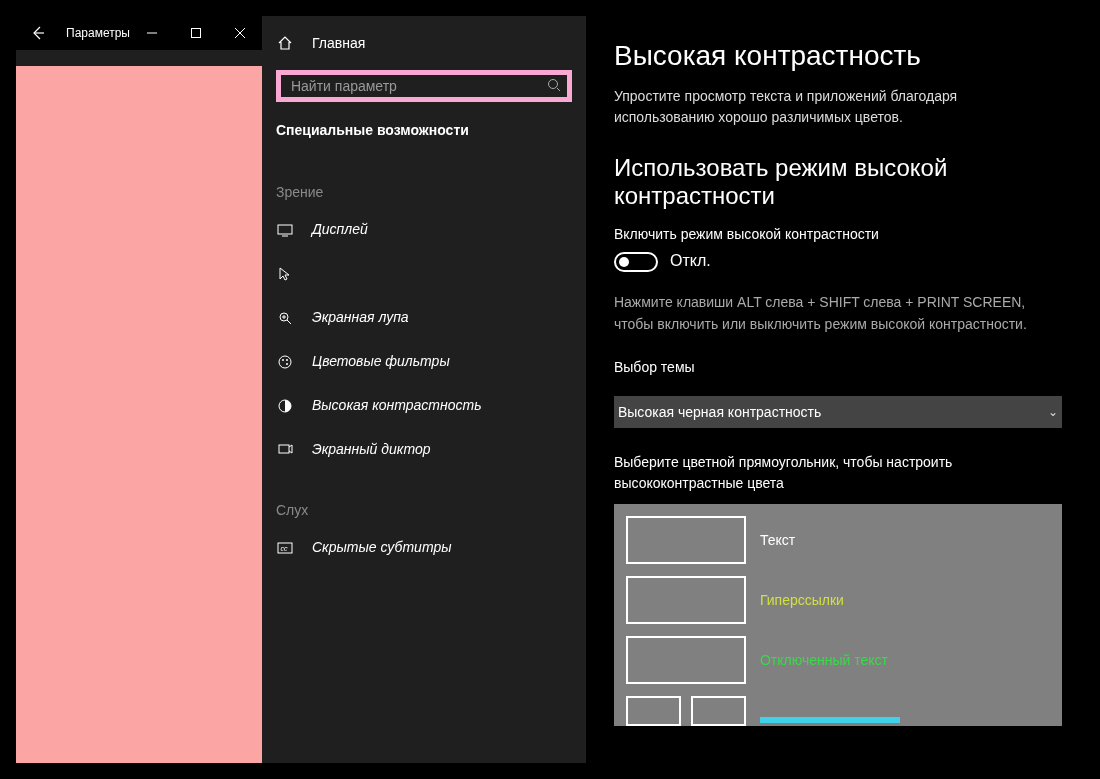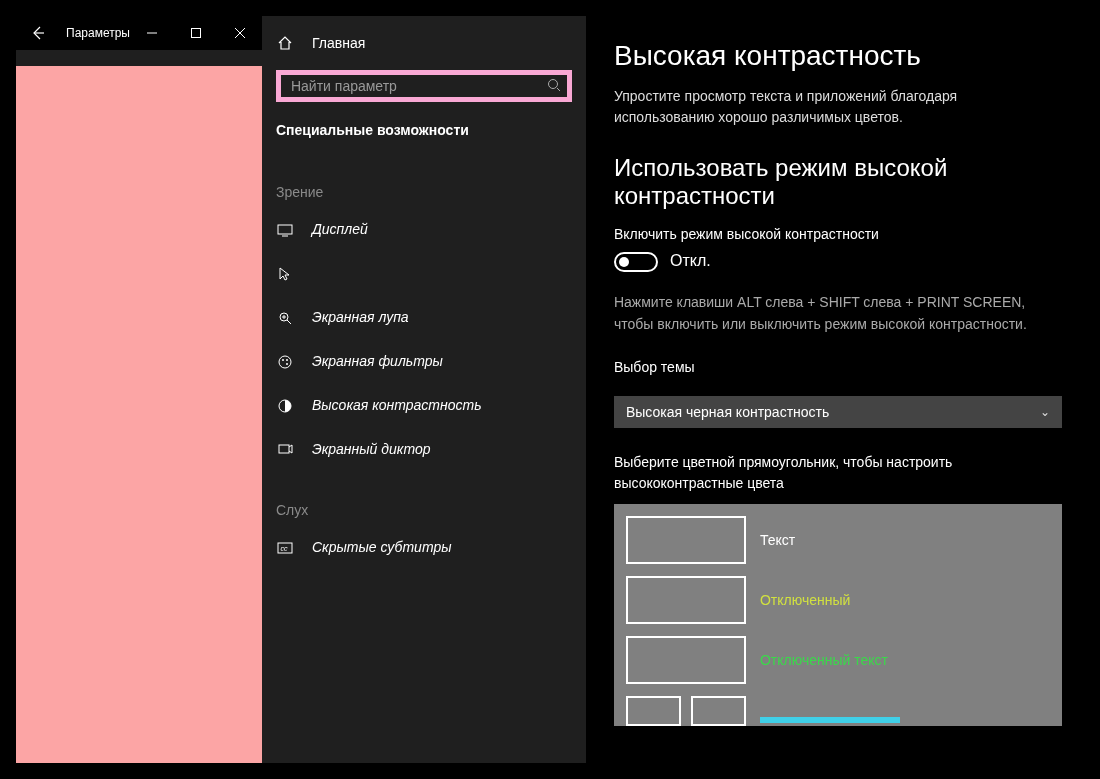--- a/index.html
+++ b/index.html
@@ -175,21 +175,21 @@
 .field-label {
   font-size: 14px;
   margin-bottom: 21px;
 }
 .dropdown {
   width: 448px;
   height: 32px;
   background: #444;
   display: flex;
   align-items: center;
-  padding: 0 12px;
+  padding: 0 4px;
   font-size: 14px;
   color: #fff;
   cursor: pointer;
   margin-bottom: 24px;
 }
 .dropdown span.dd-label { flex: 1; }
 .chev { font-size: 12px; color: #ddd; }
 .customize-label {
   font-size: 14px;
   line-height: 1.5;
@@ -319,21 +319,21 @@
       </div>
       <div class="nav-item">
         <span class="icon">
             <svg width="16" height="16" viewBox="0 0 16 16">
               <circle cx="8" cy="8" r="6" stroke="#fff" fill="none"></circle>
               <circle cx="6" cy="6" r="1" fill="#fff"></circle>
               <circle cx="10" cy="6" r="1" fill="#fff"></circle>
               <circle cx="10" cy="10" r="1" fill="#fff"></circle>
             </svg>
           </span>
-        <span class="label">Экранная фильтры</span>
+        <span class="label">Цветовые фильтры</span>
       </div>
       <div class="nav-item">
         <span class="icon">
             <svg width="16" height="16" viewBox="0 0 16 16">
               <circle cx="8" cy="8" r="6" stroke="#fff" fill="none"></circle>
               <path d="M8 2 A6 6 0 0 1 8 14 Z" fill="#fff"></path>
             </svg>
           </span>
         <span class="label">Высокая контрастность</span>
       </div>
@@ -384,21 +384,21 @@
 
       <div class="customize-label">Выберите цветной прямоугольник, чтобы настроить высококонтрастные цвета</div>
 
       <div class="preview-box">
         <div class="color-row">
           <div class="swatch"></div>
           <span class="color-label c-text">Текст</span>
         </div>
         <div class="color-row">
           <div class="swatch"></div>
-          <span class="color-label c-link">Отключенный</span>
+          <span class="color-label c-link">Гиперссылки</span>
         </div>
         <div class="color-row">
           <div class="swatch"></div>
           <span class="color-label c-disabled">Отключенный текст</span>
         </div>
         <div class="color-row" style="margin-bottom:0;">
           <div class="small-row">
             <div class="swatch-sm"></div>
             <div class="swatch-sm"></div>
           </div>

